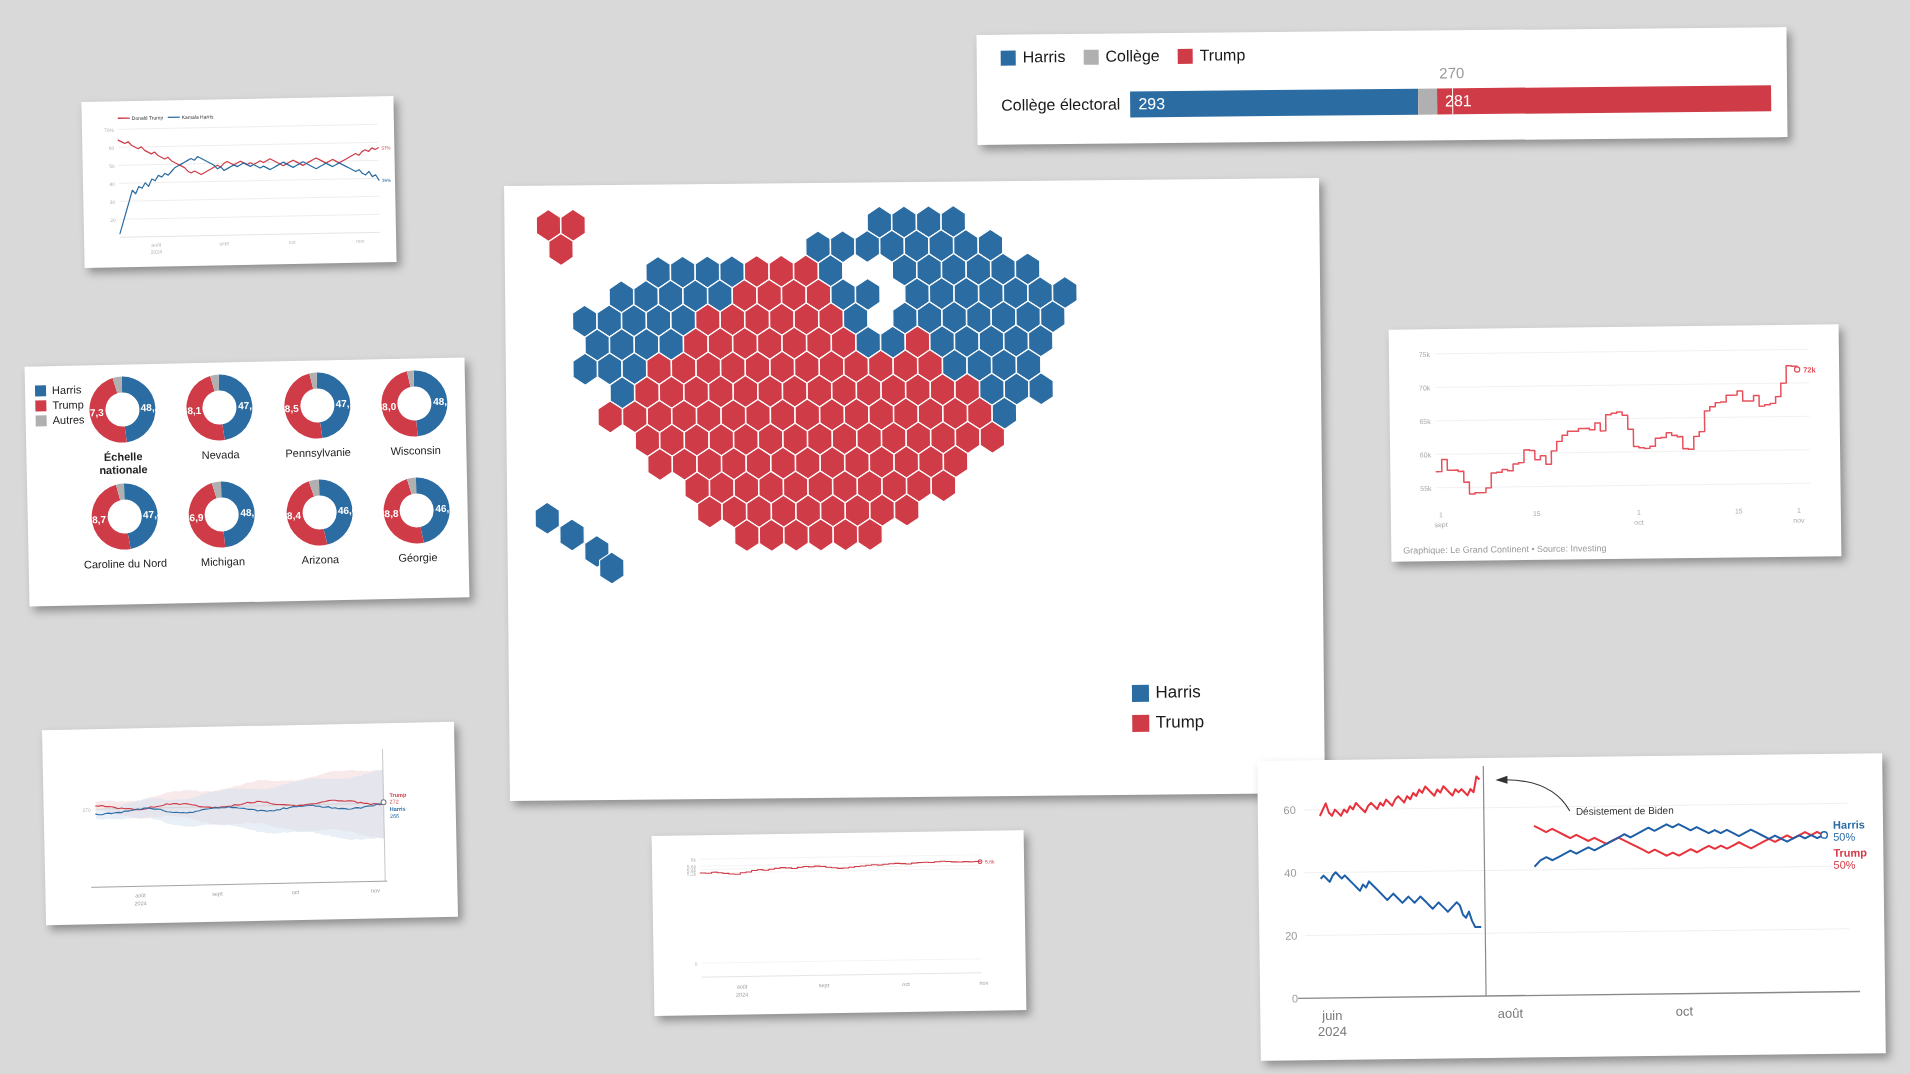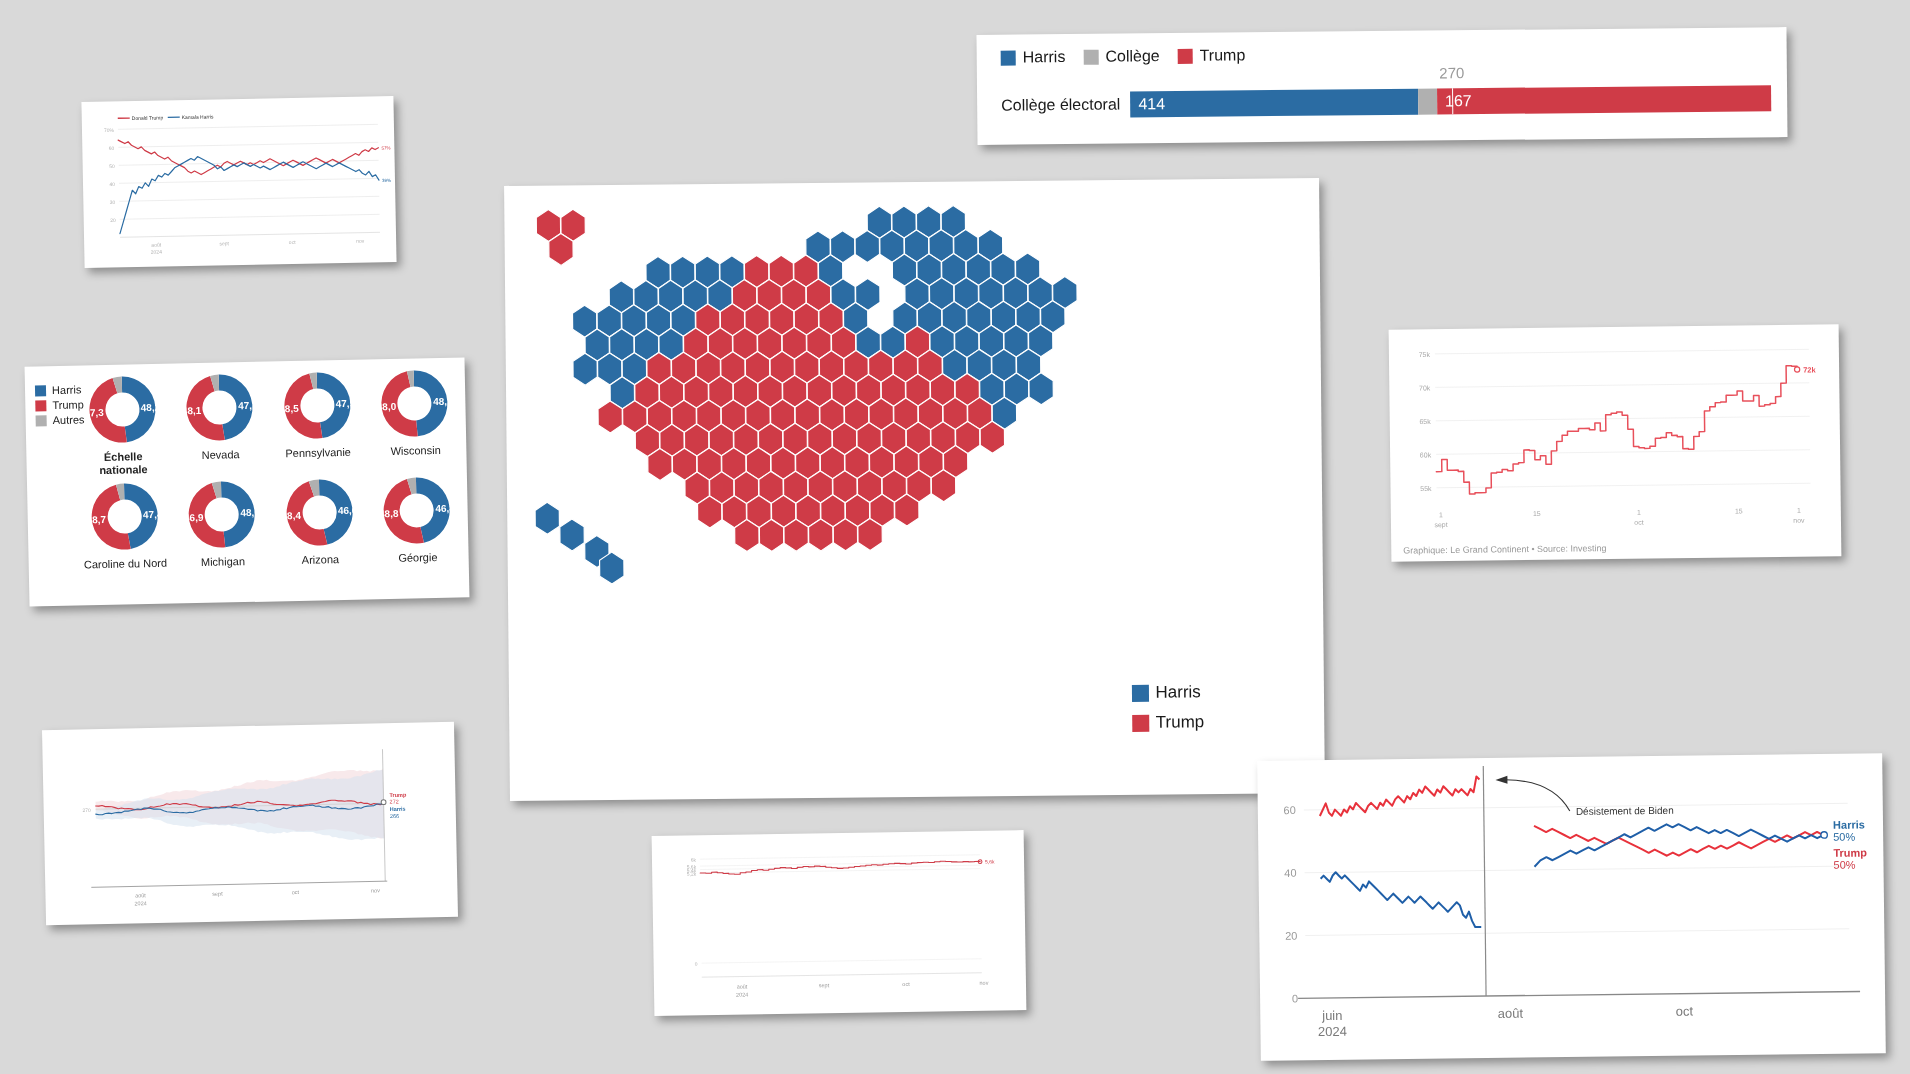--- a/index.html
+++ b/index.html
@@ -68,25 +68,25 @@
     <div class="ec-leg-item">
       <span class="swatch" style="background:#cf3b47"></span>
       <span>Trump</span>
     </div>
   </div>
   <div class="ec-row">
     <span class="ec-row-label">Collège électoral</span>
     <div class="ec-bar">
       <div class="ec-270" style="left:50.2%">270</div>
       <div class="ec-seg blue" style="width:44.8%;background:#2b6ca3">
-        <span>414</span>
+        <span>293</span>
       </div>
       <div class="ec-seg" style="width:3.0%;background:#b0b0b0"></div>
       <div class="ec-seg red" style="width:52.2%;background:#cf3b47">
-        <span>167</span>
+        <span>281</span>
       </div>
       <div class="ec-270line" style="left:50.2%"></div>
     </div>
   </div>
 </div>
 
 <div class="panel" id="map-panel">
   <svg id="map-svg" width="815" height="615" viewBox="0 0 815 615">
       <polygon points="375.0,24.0 387.1,32.0 387.1,48.0 375.0,56.0 362.8,48.0 362.8,32.0" fill="#2b6ca3" stroke="#fff" stroke-width="1.2"></polygon>
       <polygon points="399.6,24.0 411.7,32.0 411.7,48.0 399.6,56.0 387.5,48.0 387.5,32.0" fill="#2b6ca3" stroke="#fff" stroke-width="1.2"></polygon>

